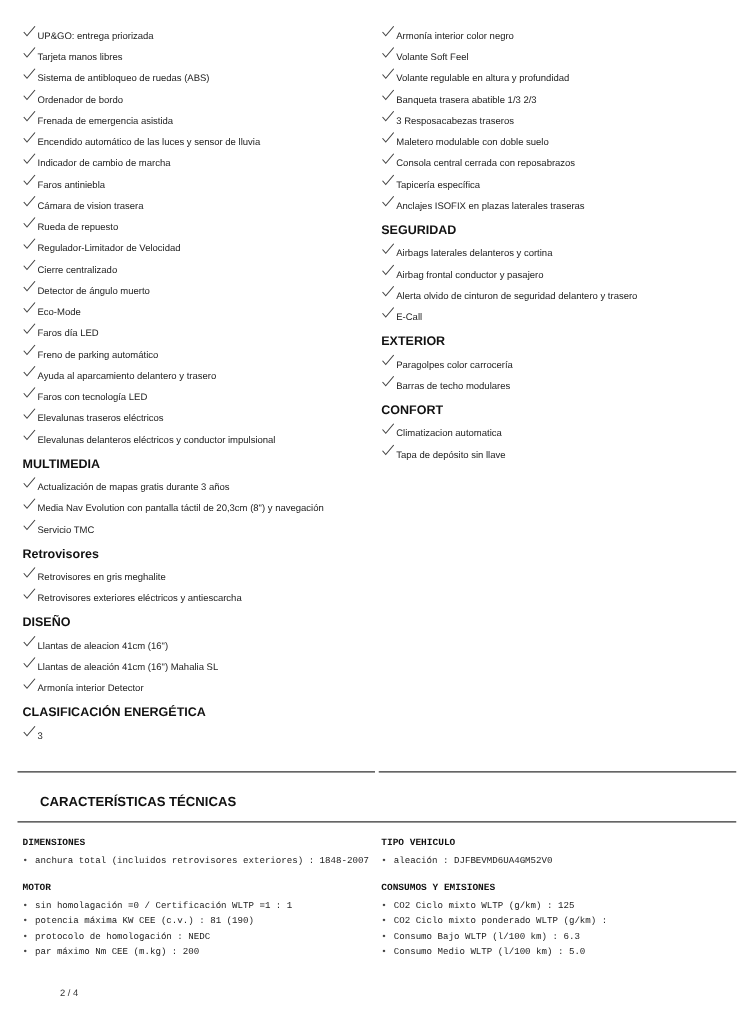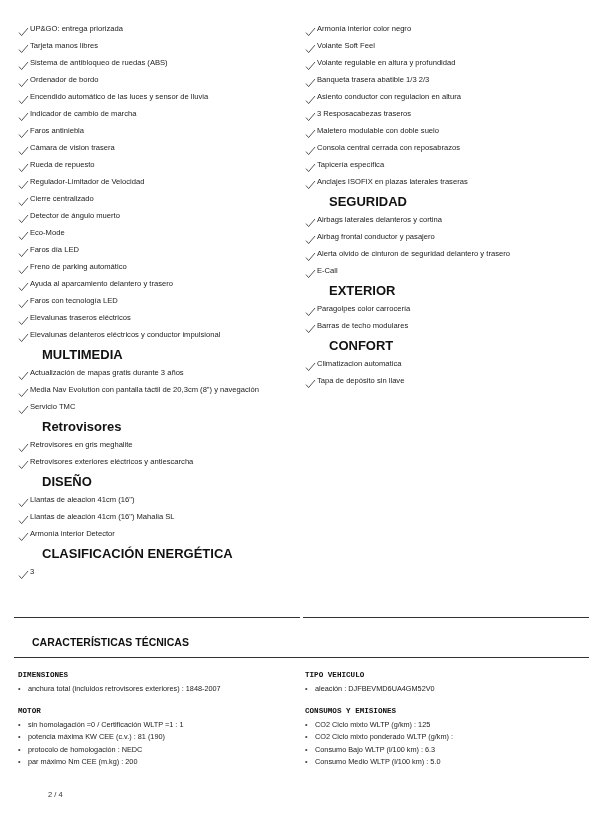--- a/index.html
+++ b/index.html
@@ -5,40 +5,40 @@
   html, body { margin: 0; padding: 0; background: #ffffff; }
   body {
     width: 601px; height: 817px; position: relative; overflow: hidden;
     font-family: "Liberation Sans", sans-serif; color: #222222;
   }
   .col { position: absolute; top: 20px; }
   .col-left { left: 18px; width: 282px; }
   .col-right { left: 305px; width: 280px; }
   .item {
     height: 17px; line-height: 17px; font-size: 7.6px; white-space: nowrap;
-    display: flex; align-items: flex-end;
+    display: flex; align-items: flex-start;
   }
   .check {
     display: inline-block; width: 11px; height: 10px; margin-right: 1px; flex: none;
   }
   .check svg { display: block; }
   .section-title {
-    font-weight: bold; font-size: 13px; height: 12px; line-height: 12px;
-    margin-top: 6px; margin-bottom: 3px; color: #111111; margin-left: 24px;
+    font-weight: bold; font-size: 10px; height: 12px; line-height: 12px;
+    margin-top: 6px; margin-bottom: 3px; color: #111111;
   }
   .divider { position: absolute; height: 1px; background: #333333; }
   .tech-title {
     position: absolute; left: 32px; top: 636px; font-weight: bold; font-size: 10.5px; color: #111;
   }
   .tech-col { position: absolute; top: 669px; }
   .tech-col.left { left: 18px; width: 280px; }
   .tech-col.right { left: 305px; width: 280px; }
   .tech-heading { font-weight: bold; font-size: 7.6px; height: 12px; line-height: 12px; color: #111; font-family: Liberation Mono, monospace; }
   .tech-heading + .bullets { margin-top: 2px; }
-  .bullets { margin-bottom: 10px; }
+  .bullets { margin-bottom: 10px; font-family: Liberation Mono, monospace; }
   .bullet {
     font-size: 7.3px; height: 12.2px; line-height: 12.2px; white-space: nowrap;
   }
   .bullet .dot { display: inline-block; width: 10px; color: #444; }
   .page-num {
     position: absolute; left: 0; width: 601px; text-align: left; top: 790px;
     font-size: 7.5px; color: #333; padding-left: 48px;
   }
 </style>
 </head>
@@ -76,20 +76,28 @@
         </svg>
       </span>
       <span>Ordenador de bordo</span>
     </div>
     <div class="item">
       <span class="check">
         <svg width="11" height="10" viewBox="0 0 11 10">
           <path d="M1 5.6 L3.6 8.6 L10 1" fill="none" stroke="#444" stroke-width="0.9"></path>
         </svg>
       </span>
+      <span>Frenada de emergencia asistida</span>
+    </div>
+    <div class="item">
+      <span class="check">
+        <svg width="11" height="10" viewBox="0 0 11 10">
+          <path d="M1 5.6 L3.6 8.6 L10 1" fill="none" stroke="#444" stroke-width="0.9"></path>
+        </svg>
+      </span>
       <span>Encendido automático de las luces y sensor de lluvia</span>
     </div>
     <div class="item">
       <span class="check">
         <svg width="11" height="10" viewBox="0 0 11 10">
           <path d="M1 5.6 L3.6 8.6 L10 1" fill="none" stroke="#444" stroke-width="0.9"></path>
         </svg>
       </span>
       <span>Indicador de cambio de marcha</span>
     </div>
@@ -299,28 +307,20 @@
       </span>
       <span>Volante regulable en altura y profundidad</span>
     </div>
     <div class="item">
       <span class="check">
         <svg width="11" height="10" viewBox="0 0 11 10">
           <path d="M1 5.6 L3.6 8.6 L10 1" fill="none" stroke="#444" stroke-width="0.9"></path>
         </svg>
       </span>
       <span>Banqueta trasera abatible 1/3 2/3</span>
-    </div>
-    <div class="item">
-      <span class="check">
-        <svg width="11" height="10" viewBox="0 0 11 10">
-          <path d="M1 5.6 L3.6 8.6 L10 1" fill="none" stroke="#444" stroke-width="0.9"></path>
-        </svg>
-      </span>
-      <span>Asiento conductor con regulacion en altura</span>
     </div>
     <div class="item">
       <span class="check">
         <svg width="11" height="10" viewBox="0 0 11 10">
           <path d="M1 5.6 L3.6 8.6 L10 1" fill="none" stroke="#444" stroke-width="0.9"></path>
         </svg>
       </span>
       <span>3 Resposacabezas traseros</span>
     </div>
     <div class="item">

